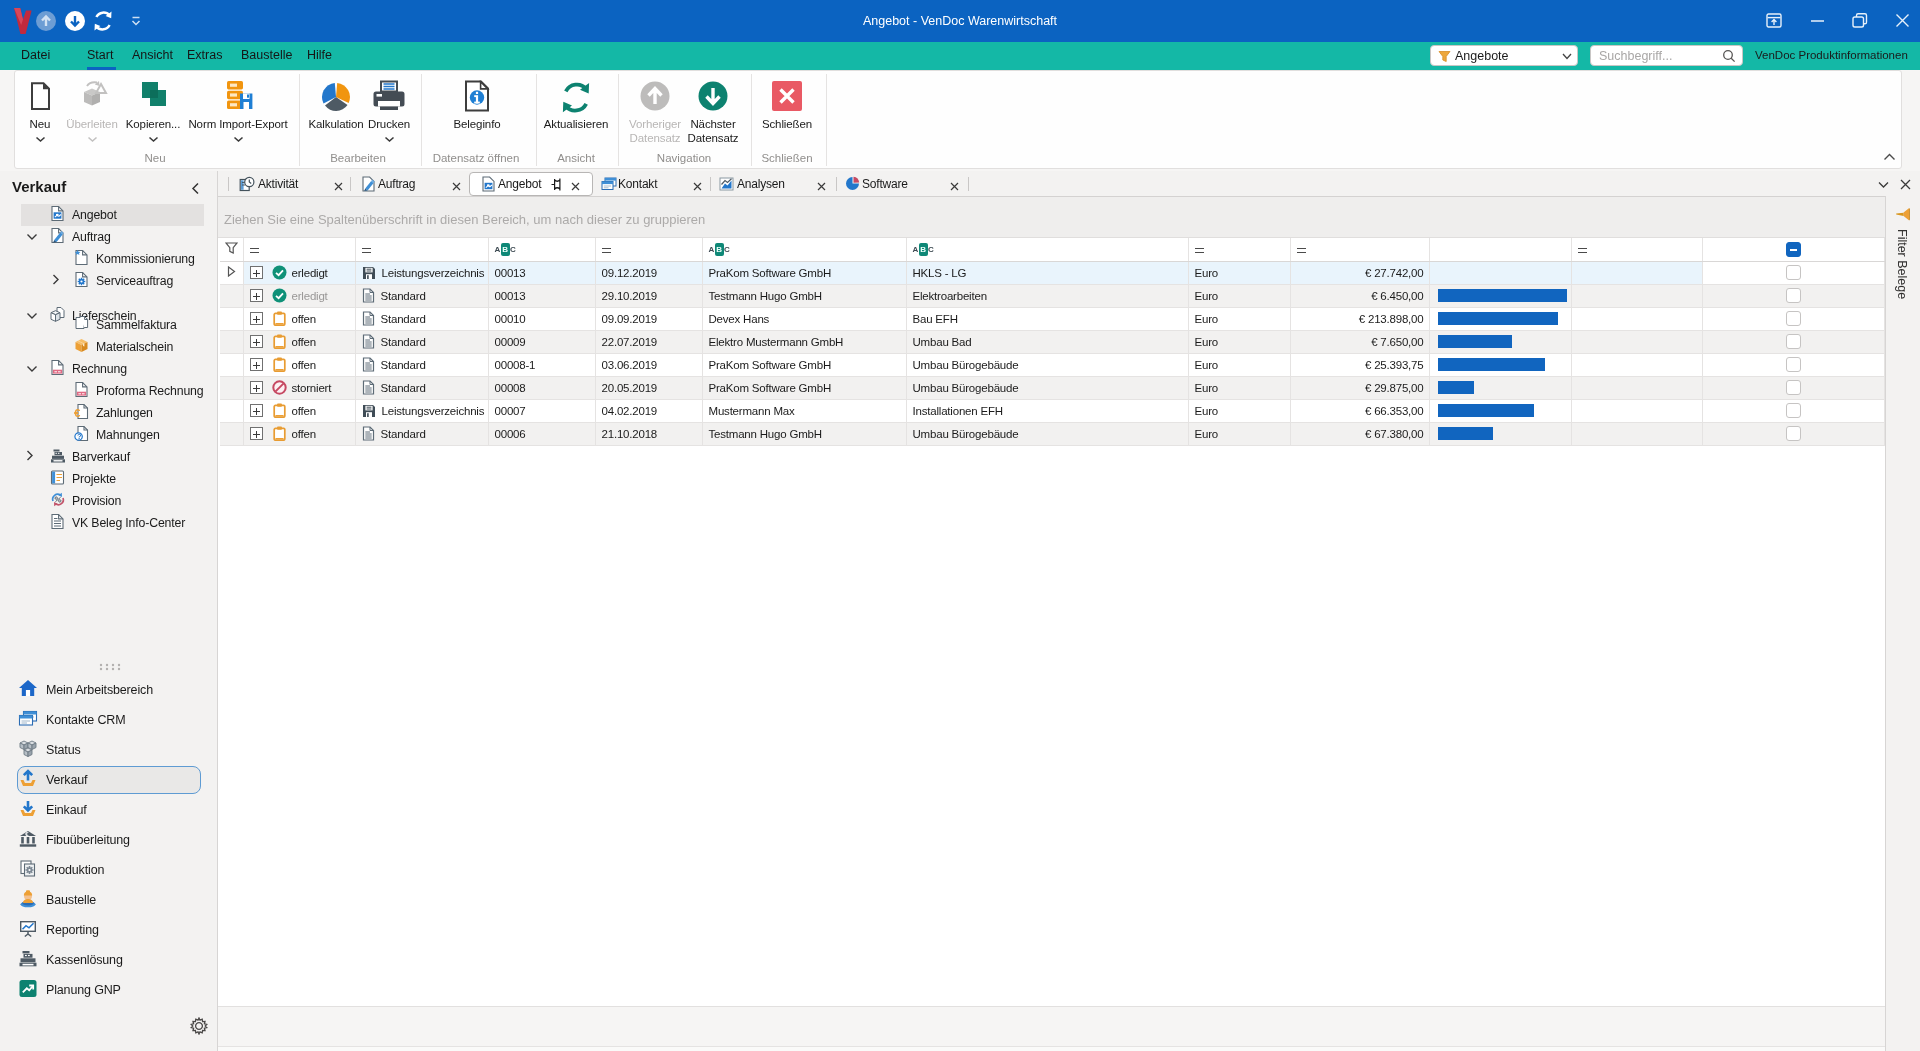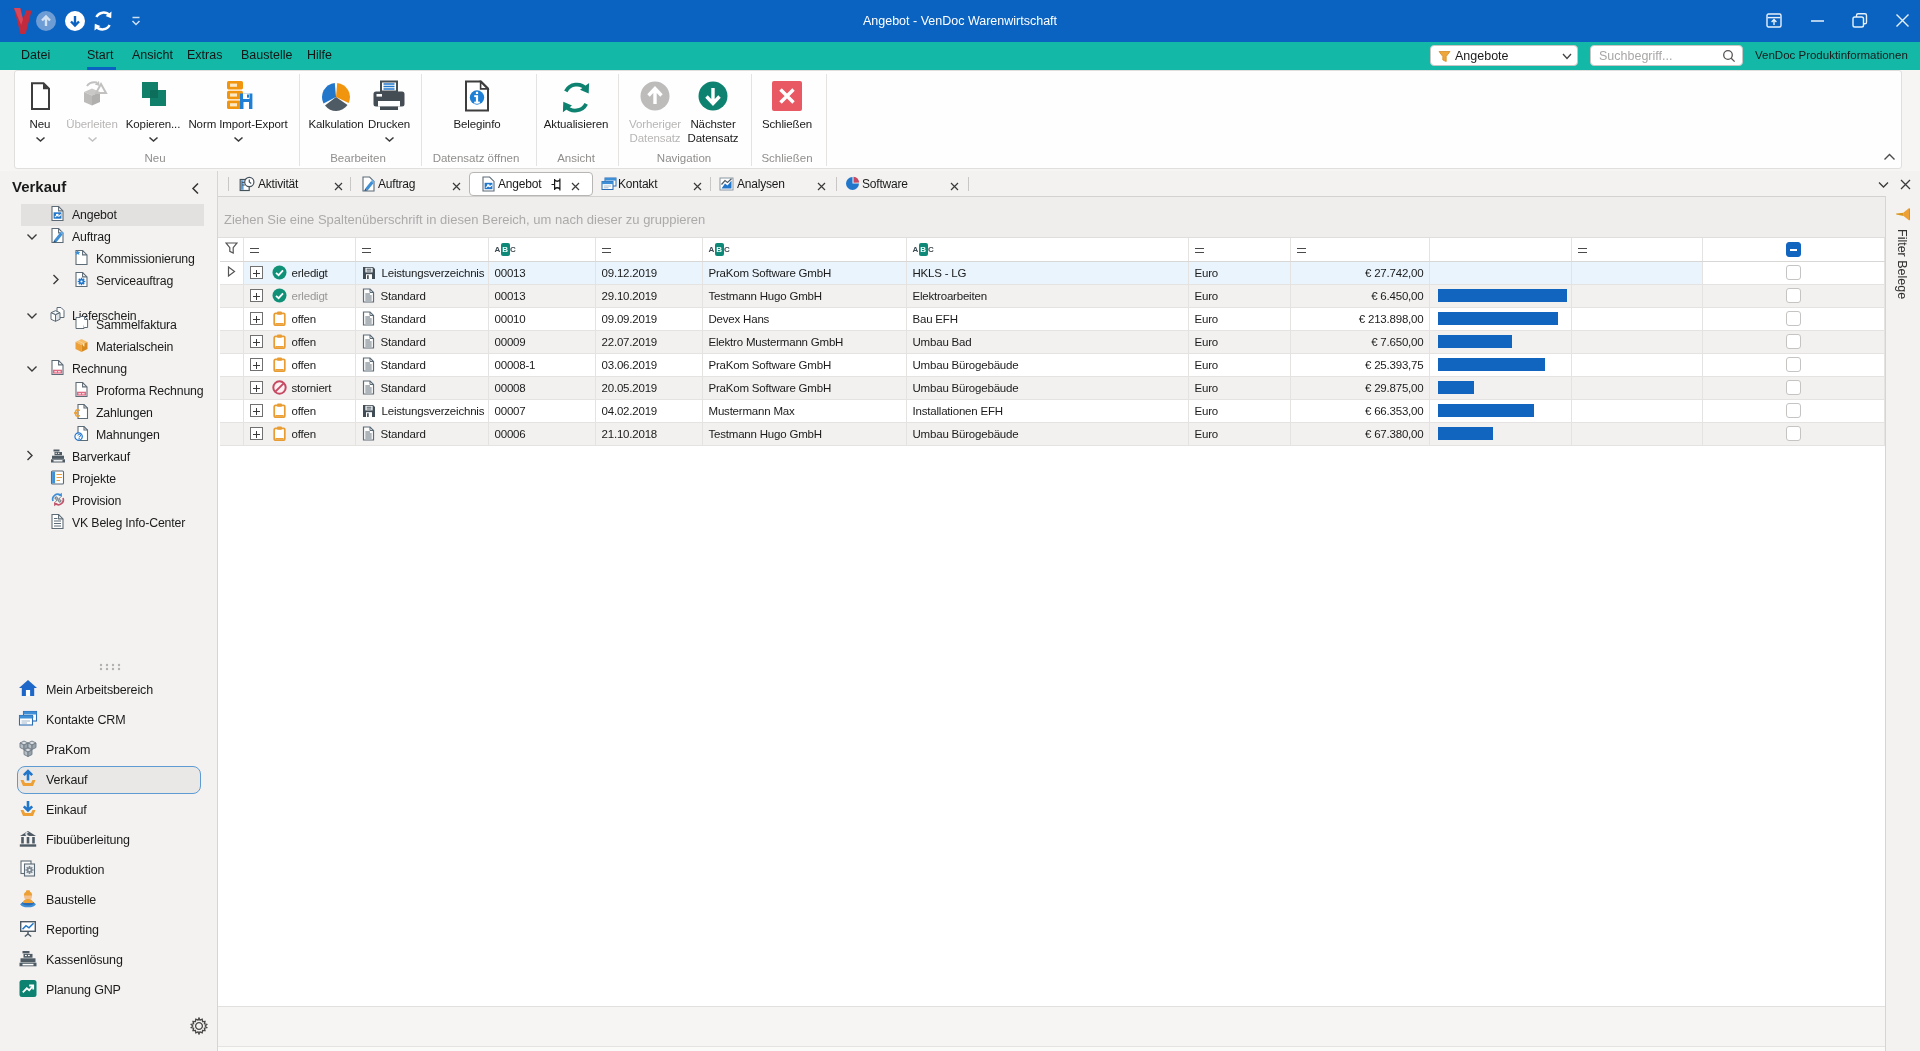--- a/index.html
+++ b/index.html
@@ -450,21 +450,21 @@
             <path d="M2 4.5 V9 L6 11 V6.5 Z" fill="#b7bfc6"></path>
             <path d="M10 4.5 V9 L6 11 V6.5 Z" fill="#99a3ac"></path>
             <path d="M14 2.5 L18 4.5 L14 6.5 L10 4.5 Z" fill="#d9dde1"></path>
             <path d="M10 4.5 V9 L14 11 V6.5 Z" fill="#b7bfc6"></path>
             <path d="M18 4.5 V9 L14 11 V6.5 Z" fill="#99a3ac"></path>
             <path d="M10 9.5 L14 11.5 L10 13.5 L6 11.5 Z" fill="#d9dde1"></path>
             <path d="M6 11.5 V16 L10 18 V13.5 Z" fill="#b7bfc6"></path>
             <path d="M14 11.5 V16 L10 18 V13.5 Z" fill="#99a3ac"></path>
           </g>
         </svg></span>
-      <span class="txt">PraKom</span>
+      <span class="txt">Status</span>
     </div>
 <div class="nitem ab" style="top:594px">
       <span class="nicon"><svg width="20" height="20" viewBox="0 0 20 20">
           <path d="M10 2.5 V12 M5.8 6.7 L10 2.5 L14.2 6.7" stroke="#2377cb" stroke-width="2.6" fill="none"></path>
           <path d="M2.5 11.5 L5 17.5 H15 L17.5 11.5 H14.5 L13 14.5 H7 L5.5 11.5 Z" fill="#eda035"></path>
         </svg></span>
       <span class="txt">Verkauf</span>
     </div>
 <div class="nitem ab" style="top:624px">
       <span class="nicon"><svg width="20" height="20" viewBox="0 0 20 20">

